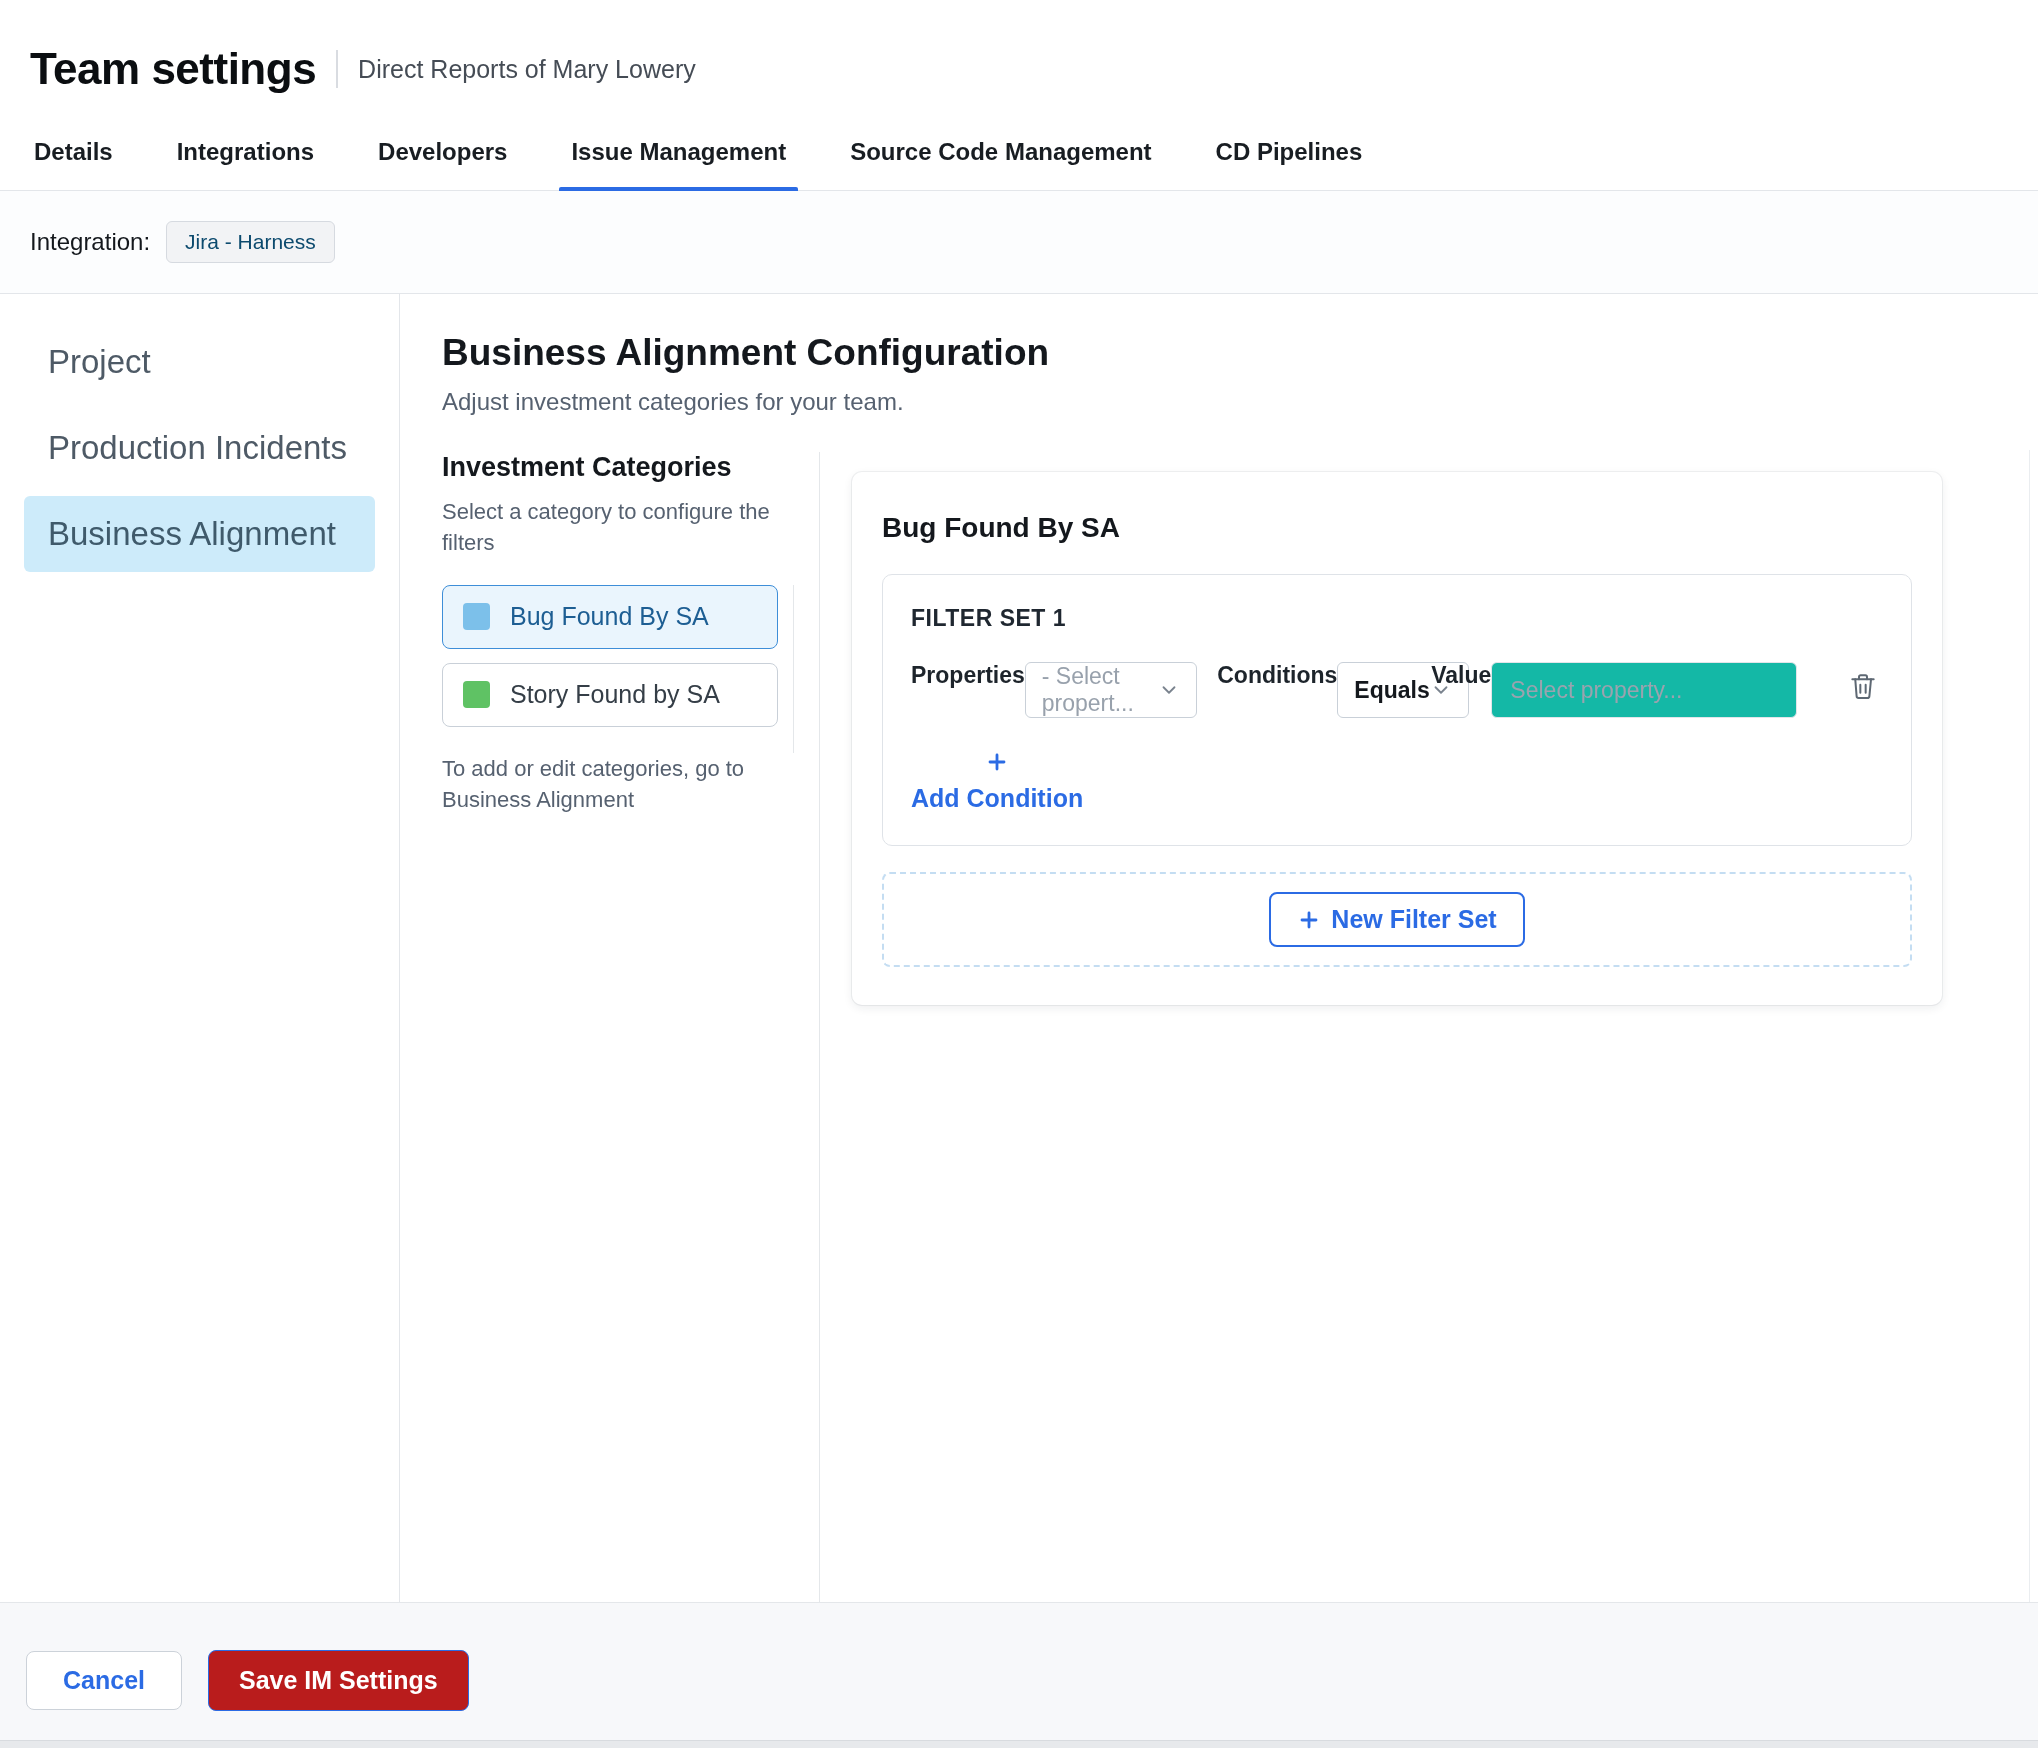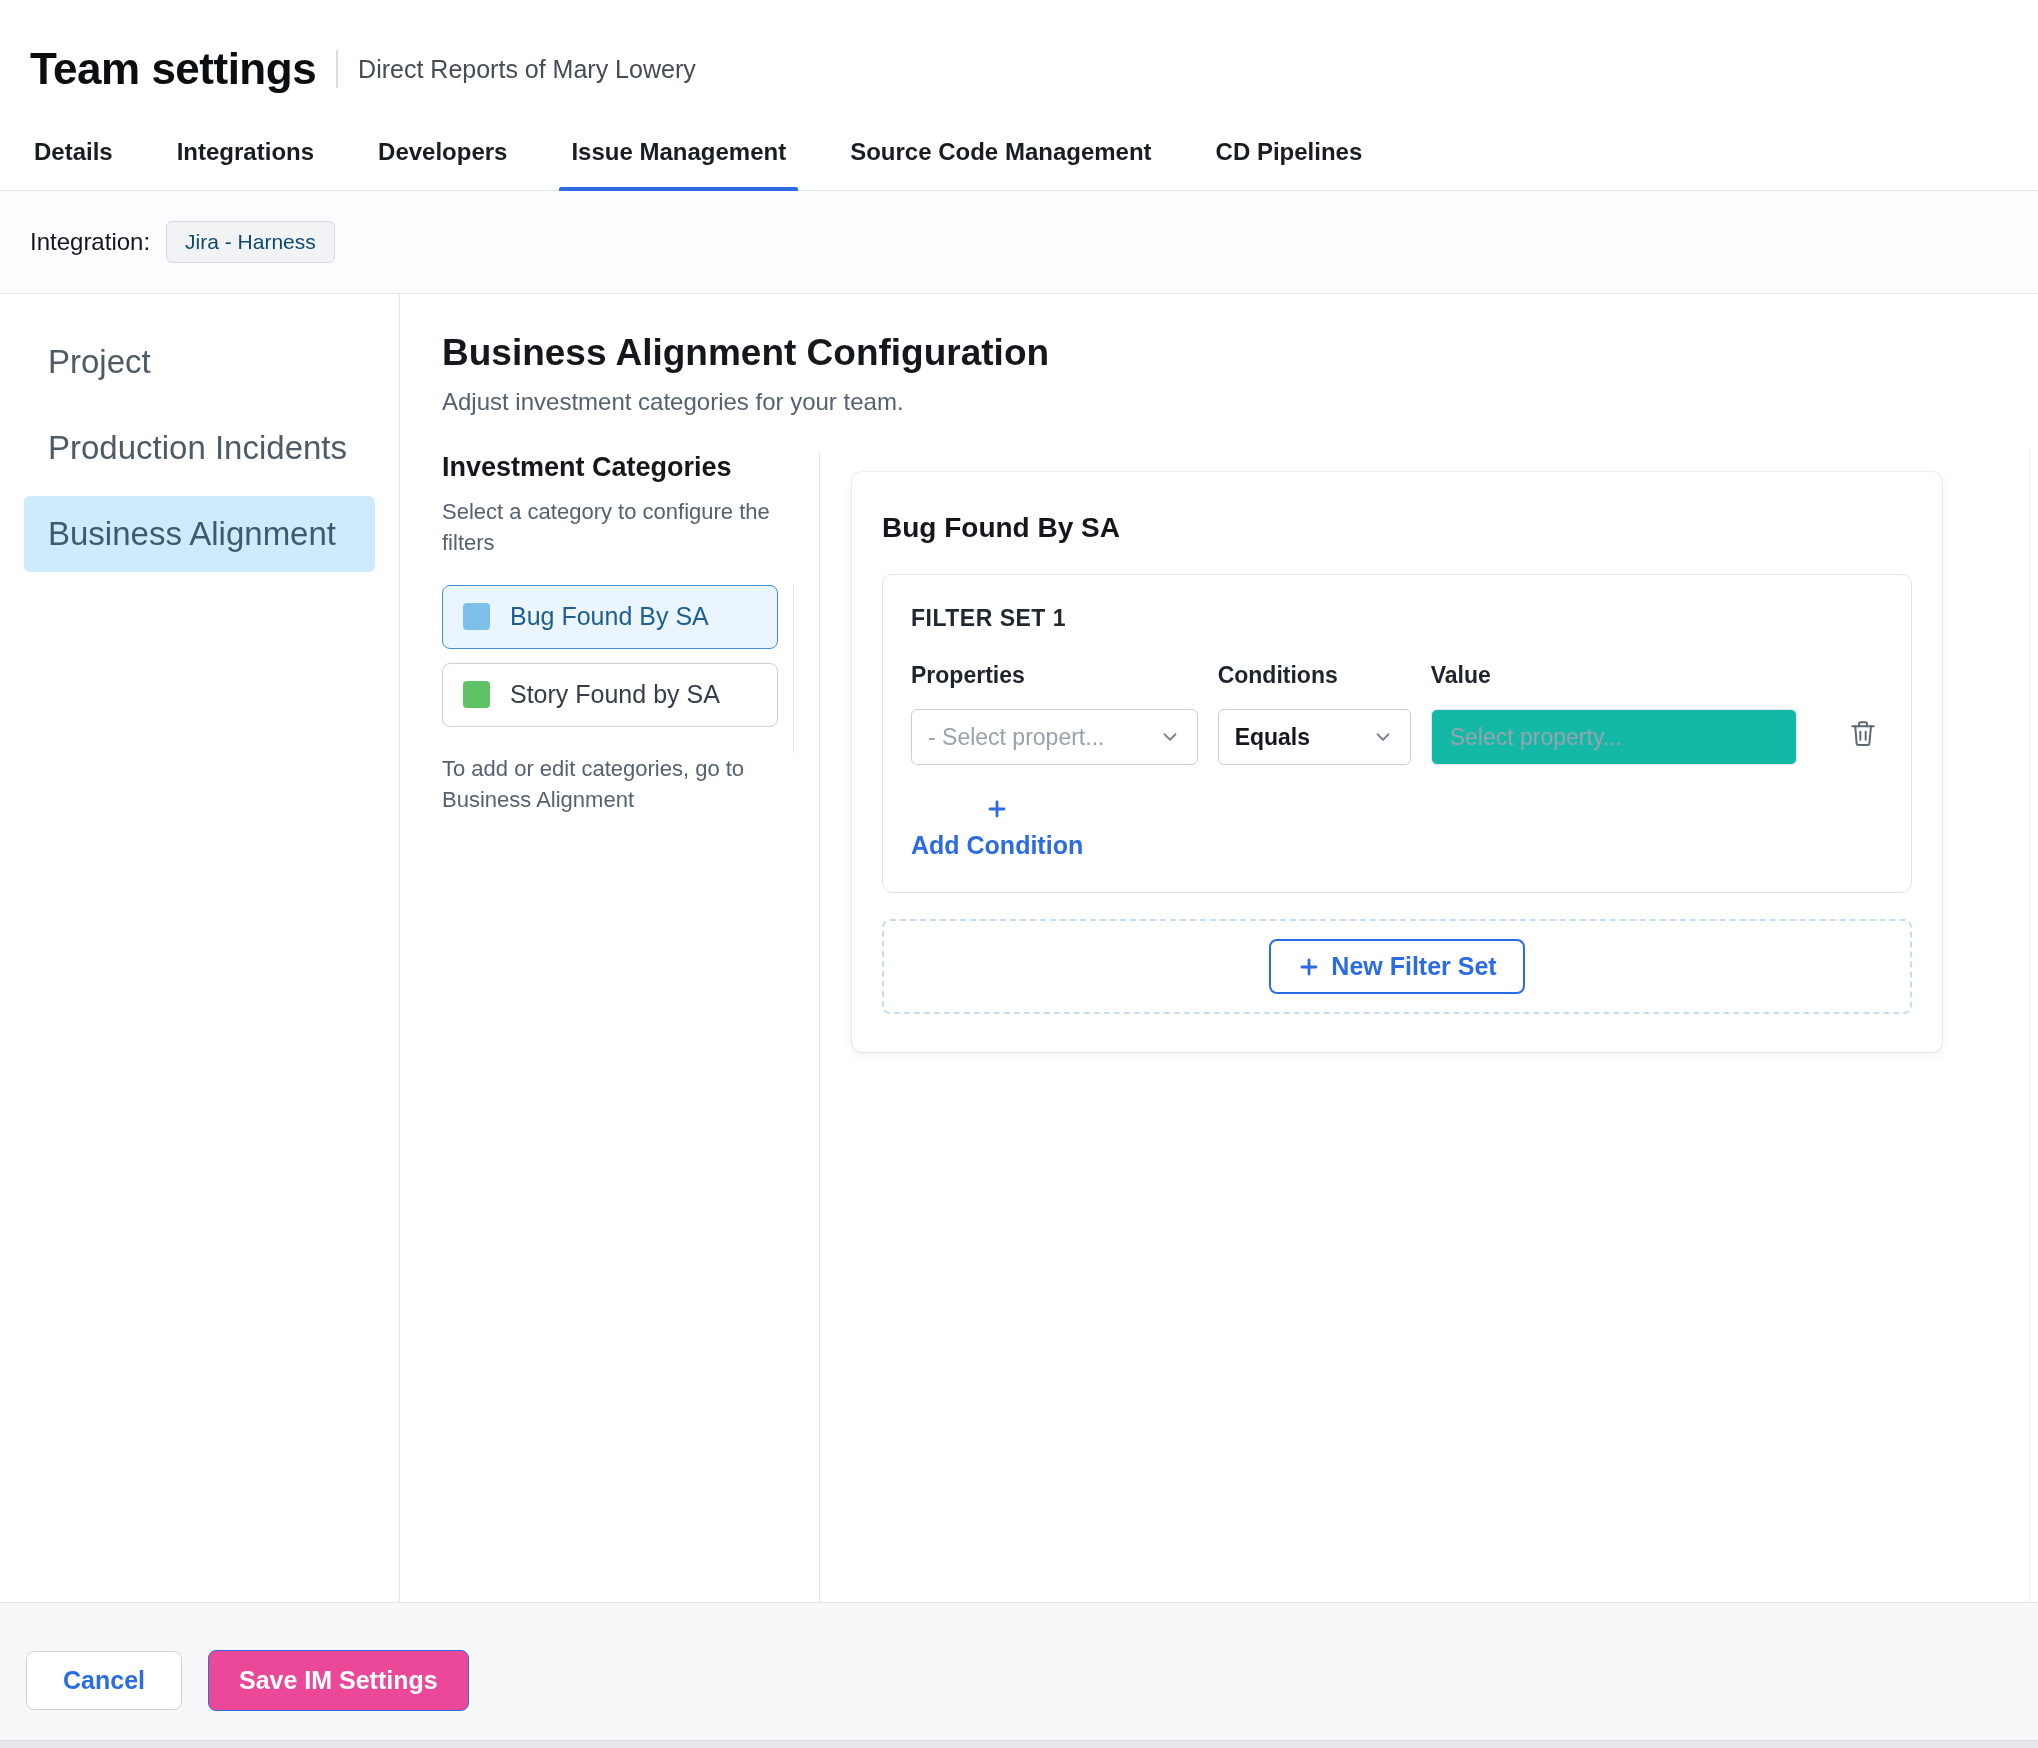--- a/index.html
+++ b/index.html
@@ -49,41 +49,41 @@
   .cat-footnote { margin-top:26px; font-size:22px; color:#566170; line-height:1.45; width:330px; }
 
   
   .panel-col { flex:1; padding:20px 0 0 32px; min-width:0; }
   .panel-card { width:1090px; background:#ffffff; border-radius:10px; box-shadow:0 0 0 1px rgba(25,37,50,0.06), 0 3px 10px rgba(25,37,50,0.08); padding:40px 30px 38px; }
   .panel-title { font-size:28px; font-weight:700; color:#14181d; margin-bottom:30px; }
 
   .filter-set { border:1px solid #dfe3e8; border-radius:10px; padding:30px 28px 32px; }
   .fs-title { font-size:23px; font-weight:700; letter-spacing:0.5px; color:#1f2730; margin-bottom:30px; }
   .fs-row { display:flex; align-items:flex-start; }
-  .fs-col { display:flex; flex-direction:column; }
+  .fs-col { display:flex; flex-direction:row; }
   .fs-col.properties { width:288px; margin-right:20px; }
   .fs-col.conditions { width:194px; margin-right:20px; }
   .fs-col.value { width:368px; }
   .fs-header { font-size:23px; font-weight:700; color:#1d242b; margin-bottom:20px; }
   .select { height:56px; border:1px solid #c9d0d8; border-radius:6px; background:#fff; display:flex; align-items:center; justify-content:space-between; padding:0 16px; font-size:23px; cursor:pointer; }
   .select .select-text.placeholder { color:#98a1ac; }
   .select .select-text.value { color:#14181d; font-weight:600; }
   .value-input { height:56px; width:100%; background:#14b8a6; border:1px solid #e2e5e9; border-radius:6px; padding:0 18px; font-size:23px; color:#1d242b; font-family:"Liberation Sans", sans-serif; }
   .value-input::placeholder { color:#9aa3ae; }
   .trash-btn { margin-left:46px; align-self:flex-end; margin-bottom:12px; background:none; border:none; cursor:pointer; padding:4px; }
   .add-condition { margin-top:32px; display:inline-flex; align-items:center; gap:10px; color:#2b6be4; font-size:25px; font-weight:700; background:none; border:none; cursor:pointer; font-family:"Liberation Sans", sans-serif;flex-direction:column; }
 
   .new-filter-wrap { margin-top:26px; border:2px dashed #c4ddf2; border-radius:8px; padding:18px; display:flex; justify-content:center; }
   .new-filter-btn { display:inline-flex; align-items:center; gap:10px; border:2px solid #2b6be4; color:#2b6be4; background:#ffffff; border-radius:8px; padding:11px 26px; font-size:25px; font-weight:700; cursor:pointer; font-family:"Liberation Sans", sans-serif; }
 
   
   .footer { height:146px; flex-shrink:0; background:#f7f8fa; border-top:1px solid #e4e7ea; display:flex; align-items:center; gap:26px; padding:10px 26px 0; position:relative; }
   .footer::after { content:""; position:absolute; left:0; right:0; bottom:0; height:7px; background:#e7e9ec; border-top:1px solid #d8dbdf; }
   .btn-cancel { background:#ffffff; border:1px solid #ccd2d9; color:#2b6be4; font-size:25px; font-weight:700; border-radius:8px; padding:14px 36px; cursor:pointer; font-family:"Liberation Sans", sans-serif; }
-  .btn-save { background:#ec4899; border:1px solid #2b6be4; color:#ffffff; font-size:25px; font-weight:700; border-radius:8px; padding:15px 30px; cursor:pointer; font-family:"Liberation Sans", sans-serif; }
+  .btn-save { background:#b91c1c; border:1px solid #2b6be4; color:#ffffff; font-size:25px; font-weight:700; border-radius:8px; padding:15px 30px; cursor:pointer; font-family:"Liberation Sans", sans-serif; }
 
   svg { display:block; }
 </style>
 </head>
 <body>
 
 <div class="page">
 
   <div class="header">
     <div class="page-title">Team settings</div>

